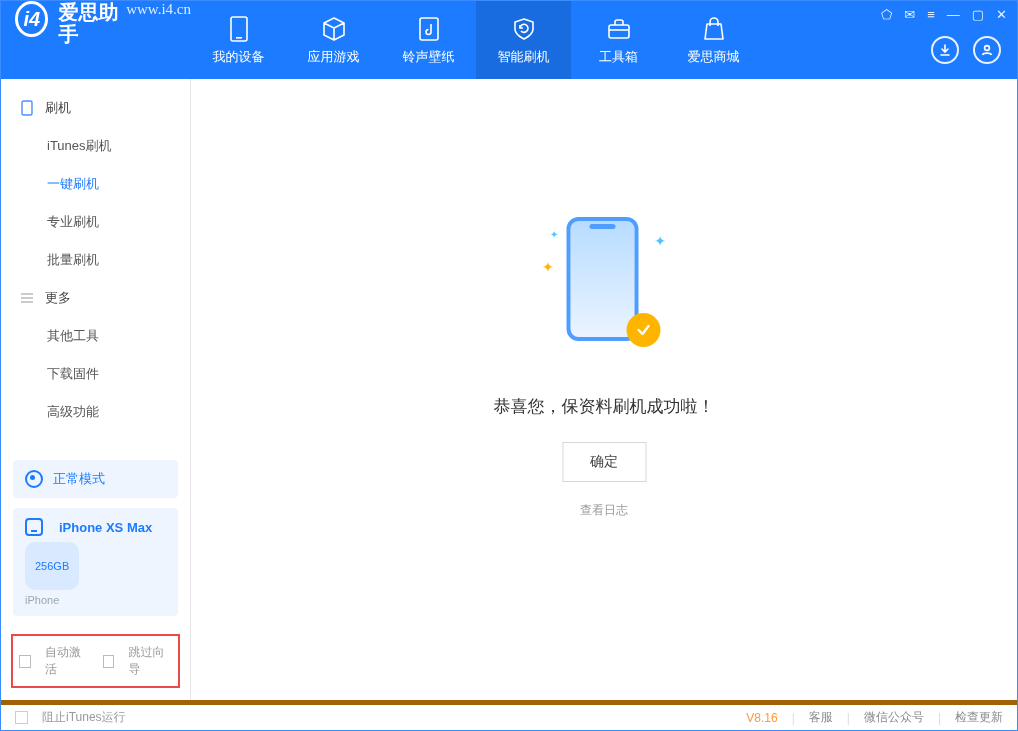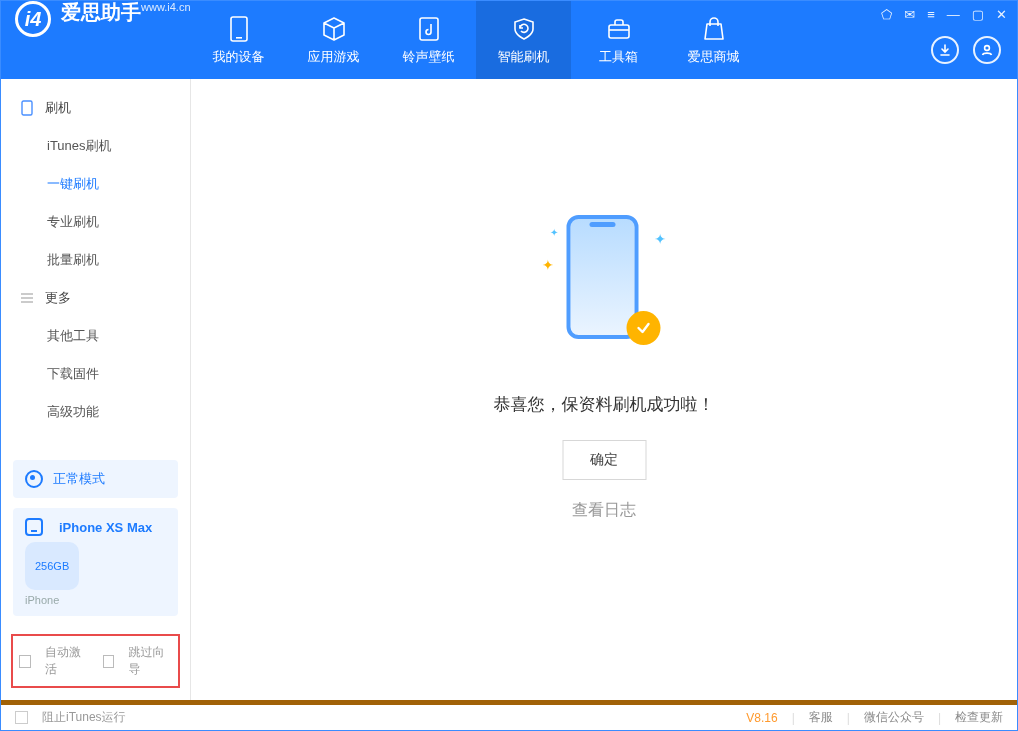--- a/index.html
+++ b/index.html
@@ -5,21 +5,21 @@
   * { box-sizing: border-box; margin: 0; padding: 0; }
   body { font-family: "Microsoft YaHei", Arial, sans-serif; font-size: 13px; color: #333; background:#fff; }
   .app { width:1018px; height:731px; border:1px solid #3a8cff; display:flex; flex-direction:column; position:relative; }
 
   
   .titlebar { height:78px; background:linear-gradient(90deg,#1d7bff,#1d7bff); display:flex; align-items:stretch; color:#fff; }
   .logo-area { width:190px; display:flex; padding-left:14px; }
   .logo-circle { width:36px; height:36px; border:3px solid #fff; border-radius:50%; display:flex; align-items:center; justify-content:center; font-size:20px; font-weight:bold; font-style:italic; margin-right:10px;}
   .logo-text { display:flex; flex-direction:row; line-height:1.1;}
   .logo-text .cn { font-size:20px; font-weight:bold;}
-  .logo-text .dom { font-size:11px; opacity:.85;}
+  .logo-text .dom { font-size:15px; opacity:.85;font-family:Liberation Serif, serif;}
   .nav { display:flex; }
   .nav-item { width:95px; display:flex; flex-direction:column; align-items:center; justify-content:center; gap:5px; cursor:pointer;}
   .nav-item.active { background:rgba(0,0,0,.12);}
   .nav-item .ic { width:28px; height:28px; display:flex; align-items:center; justify-content:center;}
   .nav-item .lbl { font-size:13px; }
   .title-right { margin-left:auto; display:flex; flex-direction:column; align-items:flex-end; padding:6px 10px 0 0; }
   .win-ctrls { display:flex; gap:12px; font-size:13px; opacity:.9;}
   .win-ctrls span { cursor:pointer; }
   .user-ctrls { display:flex; gap:14px; margin-top:14px; margin-right:6px;}
   .ring { width:28px; height:28px; border:2px solid rgba(255,255,255,.9); border-radius:50%; display:flex; align-items:center; justify-content:center; cursor:pointer;}
@@ -53,21 +53,21 @@
   .center { position:absolute; left:50%; top:46%; transform:translate(-50%,-50%); display:flex; flex-direction:column; align-items:center;}
   .phone-wrap { position:relative; width:120px; height:150px; margin-bottom:14px;}
   .phone { position:absolute; left:22px; top:6px; width:72px; height:124px; border:4px solid #4f9dff; border-radius:12px; background:linear-gradient(180deg,#b8dcff,#eaf4ff);}
   .phone:after{content:"";position:absolute;top:3px;left:50%;transform:translateX(-50%);width:26px;height:5px;background:#4f9dff;border-radius:3px;}
   .badge { position:absolute; right:4px; bottom:14px; width:34px; height:34px; background:#ffb400; border-radius:50%; display:flex; align-items:center; justify-content:center;}
   .badge svg{display:block;}
   .spark { position:absolute; font-size:14px;}
   .s1{left:-2px;top:48px;color:#ffb400;} .s2{left:6px;top:18px;color:#52c2ff;font-size:10px;} .s3{right:-2px;top:22px;color:#52c2ff;}
   .msg { font-size:17px; color:#333; margin:20px 0 24px; }
   .ok-btn { border:1px solid #d7d7d7; background:#fff; padding:10px 27px; font-size:14px; color:#444; cursor:pointer;}
-  .loglink { margin-top:20px; color:#999; font-size:16px; cursor:pointer;}
+  .loglink { margin-top:20px; color:#999; font-size:12px; cursor:pointer;}
 
   
   .status { height:30px; border-top:5px solid #a16207; display:flex; align-items:center; padding:0 14px; font-size:12px; color:#8a8a8a;}
   .status .ck .box{border-color:#ccc;}
   .status-r { margin-left:auto; display:flex; align-items:center; gap:14px;}
   .sep { color:#ddd;}
   .st-link{cursor:pointer;}
   .ver { color:#ff9a2e;}
 </style>
 </head>

